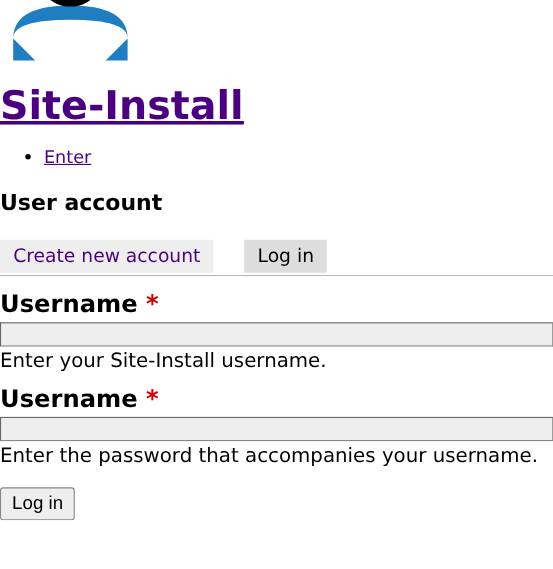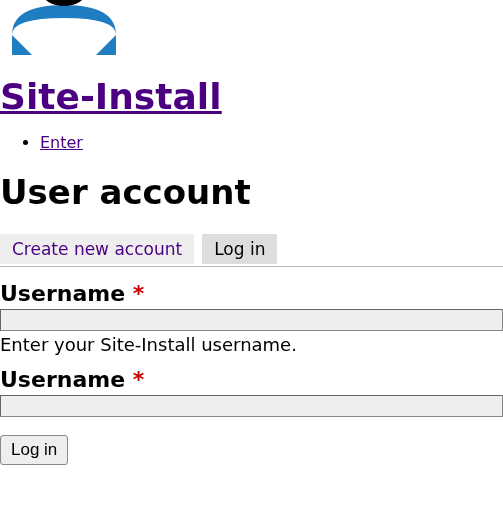--- a/index.html
+++ b/index.html
@@ -26,32 +26,33 @@
     .breadcrumb-list {
       list-style: disc;
       padding-left: 40px;
       margin-bottom: 20px;
     }
     .breadcrumb-list li a {
       color: #4b0082;
       text-decoration: underline;
     }
     .page-heading {
-      font-size: 34px;
+      font-size: 20px;
       font-weight: bold;
       margin: 16px 0 22px 0;
     }
     .tabs {
       border-bottom: 1px solid #bbb;
       margin-bottom: 14px;
       padding-bottom: 2px;
     }
     .tabs-row {
       display: flex;
       flex-wrap: wrap;
+      gap: 20px;
     }
     .tab {
       background: #eee;
       padding: 5px 12px;
       font-size: 17px;
       color: #1a1aaa;
       cursor: pointer;
       text-decoration: none;
       display: inline-block;
     }
@@ -132,16 +133,17 @@
     <input type="text" class="text-input" style="">
     <div class="description">Enter your Site-Install username.</div>
   </div>
 
   <div class="form-item">
     <label class="form-label">
       <span>Username</span>
       <span class="required-marker">*</span>
     </label>
     <input type="password" class="text-input" style="">
+    <div class="description">Enter the password that accompanies your username.</div>
   </div>
 
   <button type="submit" class="submit-button">Log in</button>
 </form>
 
 </body></html>

